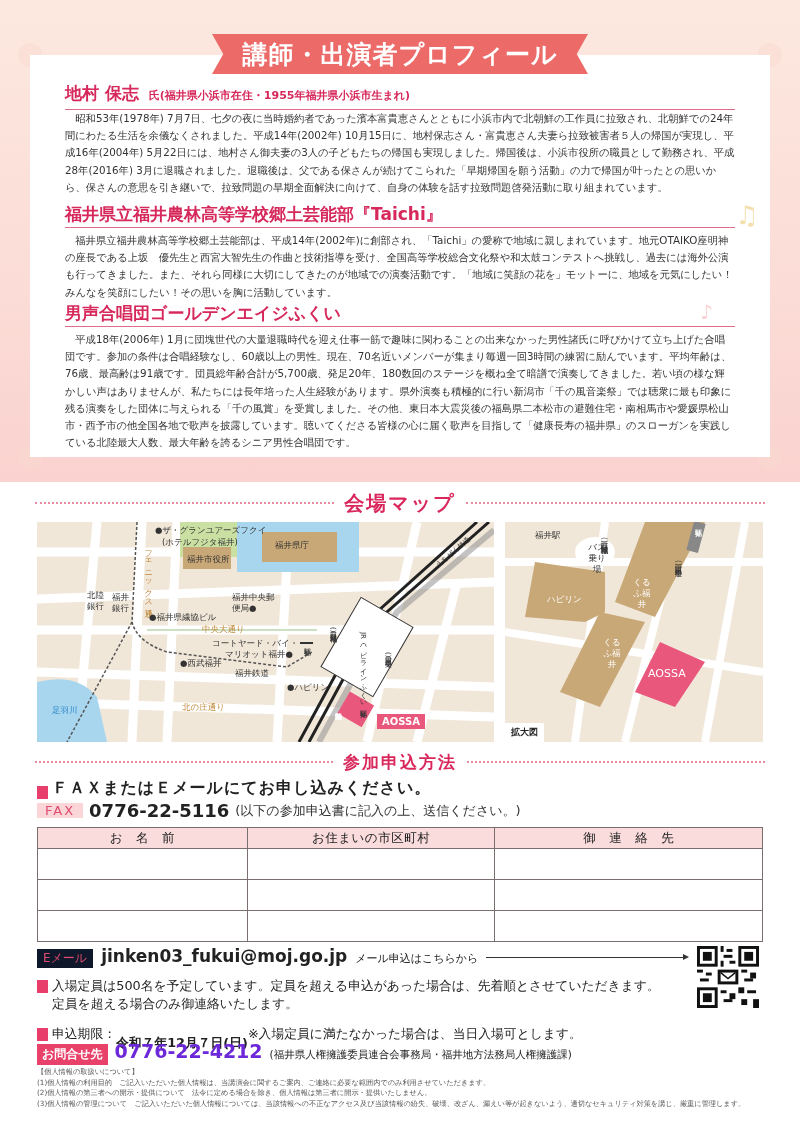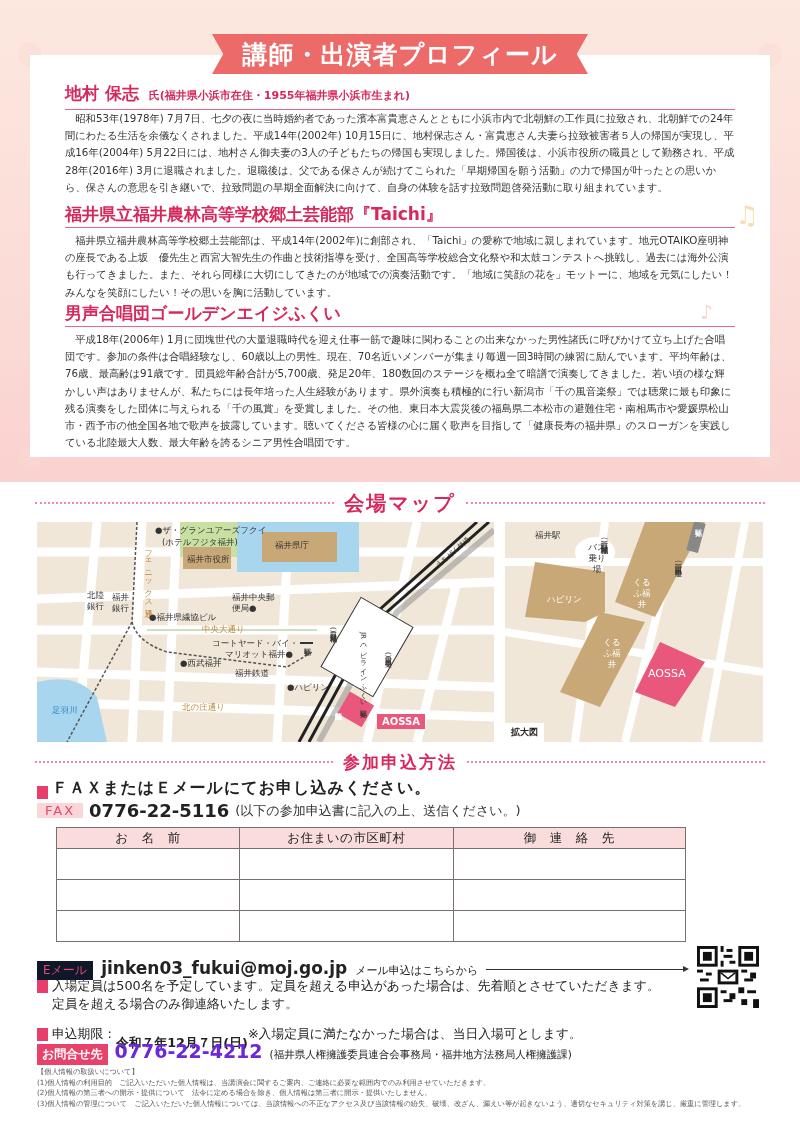--- a/index.html
+++ b/index.html
@@ -82,32 +82,32 @@
     position: absolute; left: 37px; top: 778px; font-size: 16px; font-weight: bold; color: #222;
     letter-spacing: 1px; display: flex; align-items: flex-end;
   }
   .sq { display: inline-block; width: 11px; height: 13px; background: #e83e6c; margin-right: 4px; }
   .fax-row { position: absolute; left: 37px; top: 800px; display: flex; align-items: center; gap: 6px; }
   .fax-badge { background: #fbd6d9; color: #e04b6e; font-size: 13px; padding: 0 8px; letter-spacing: 2px; }
   .fax-num { font-size: 18px; font-weight: bold; color: #222; }
   .fax-note { font-size: 13px; color: #333; }
 
   table.form {
-    position: absolute; left: 37px; top: 827px; width: 630px; border-collapse: collapse; margin-left: 19px;
+    position: absolute; left: 37px; top: 827px; width: 726px; border-collapse: collapse;
   }
   table.form th {
     background: #fbdcdc; font-weight: normal; font-size: 12.5px; height: 21px;
     border: 1px solid #7a6f6f; color: #222; letter-spacing: 0.5px;
   }
   table.form td { border: 1px solid #7a6f6f; height: 31px; }
   .fill-input { width: 100%; height: 100%; border: none; background: transparent; }
 
   .email-row { position: absolute; left: 37px; top: 946px; display: flex; align-items: baseline; gap: 8px; width: 650px; }
   .email-badge { background: #0f172a; color: #e04b6e; font-size: 12px; padding: 1px 6px; }
-  .email-addr { font-size: 17px; font-weight: bold; color: #222; margin-top: 12px; }
+  .email-addr { font-size: 17px; font-weight: bold; color: #222; }
   .email-note { font-size: 11px; color: #222; }
   .arrow-line { flex: 1; height: 1px; background: #333; position: relative; top: -4px; }
   .arrow-line::after { content: ""; position: absolute; right: -2px; top: -3px; border-left: 6px solid #333; border-top: 3.5px solid transparent; border-bottom: 3.5px solid transparent; }
   .qr { position: absolute; left: 697px; top: 946px; width: 62px; height: 62px; }
 
   .info-line { position: absolute; left: 37px; font-size: 12.8px; color: #222; display: flex; align-items: center; }
   .info-line.indent { left: 52px; }
   .info-line b { font-weight: bold; margin-top: 19px; }
 
   .contact-row { position: absolute; left: 37px; top: 1040px; display: flex; align-items: baseline; gap: 7px; }

